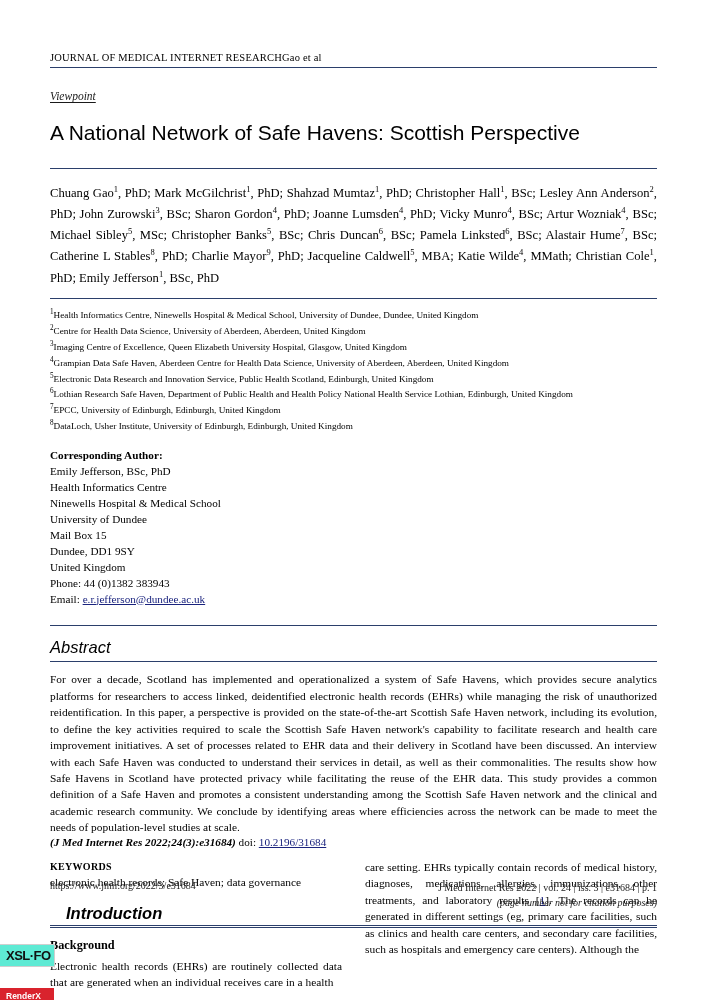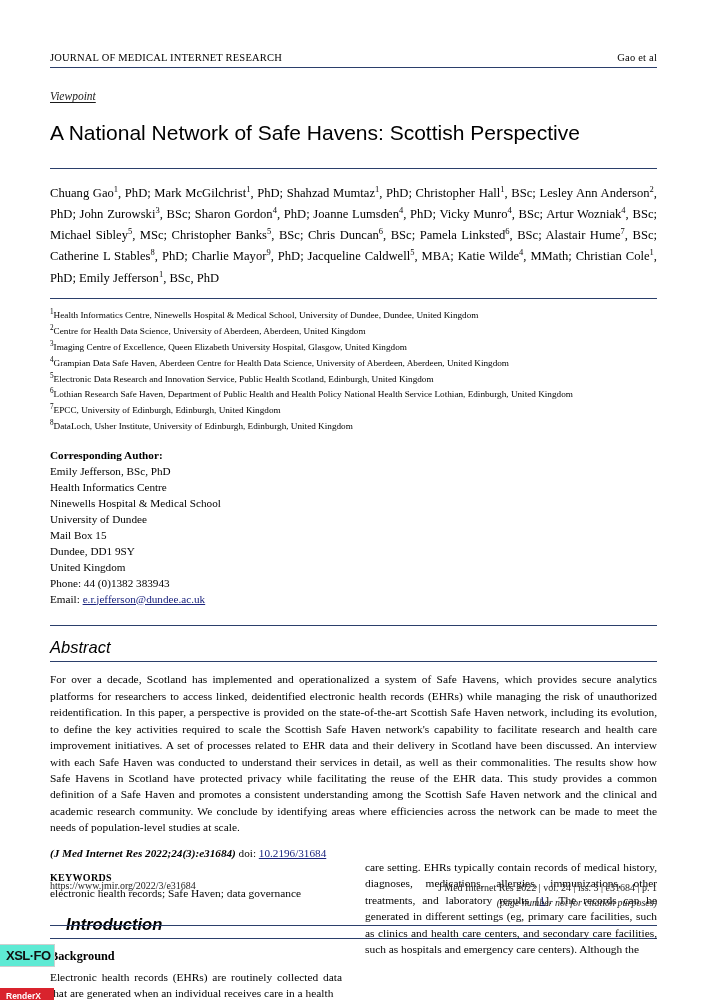--- a/index.html
+++ b/index.html
@@ -25,21 +25,20 @@
   .content {
     position: absolute;
     left: 50px;
     top: 0;
     width: 607px;
   }
 
   
   .runhead {
     display: flex;
-    justify-content: space-between;
     align-items: baseline;
     font-family: "Liberation Serif", serif;
     font-size: 10.5px;
     padding-top: 52px;
     letter-spacing: 0.2px;
   }
   .runhead-left { text-transform: uppercase; }
   .runhead-right { font-size: 10.5px; }
   .rule {
     border-bottom: 1px solid #2b3f6b;
@@ -120,21 +119,20 @@
     border-bottom: 1.6px solid #2b3f6b;
     margin-top: 4px;
   }
   .abstract-body {
     margin-top: 9px;
     font-size: 11.4px;
     line-height: 1.44;
     text-align: justify;
   }
   .citation {
-    margin-top: 11px;
     font-size: 11.2px;
   }
   .citation b { font-style: italic; }
   .doi-link { color: #1a237e; text-decoration: underline; }
 
   .kw-head {
     margin-top: 13px;
     font-size: 10px;
     font-weight: bold;
     letter-spacing: 0.3px;

